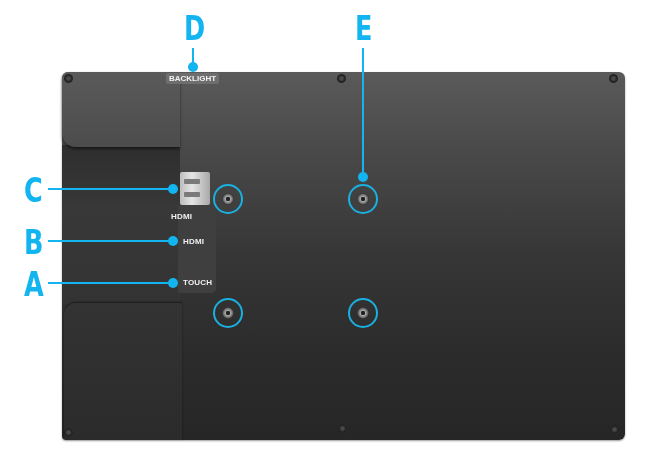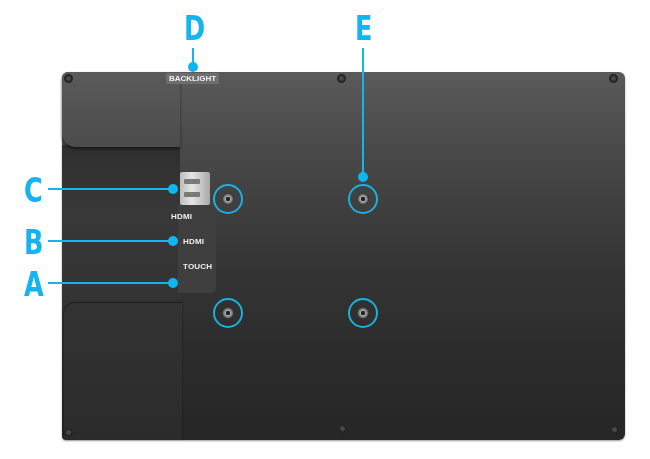--- a/index.html
+++ b/index.html
@@ -39,21 +39,21 @@
 
 <div class="board"></div>
 <div class="recess"></div>
 <div class="upper-lip"></div>
 <div class="lower-lip"></div>
 
 <div class="port-panel"></div>
 <div class="hdmi"></div>
 <span class="port-label" style="left:171px;top:212px;">HDMI</span>
 <span class="port-label" style="left:183px;top:237px;">HDMI</span>
-<span class="port-label" style="left:183px;top:262px;">TOUCH</span>
+<span class="port-label" style="left:183px;top:278px;">TOUCH</span>
 <span class="backlight">BACKLIGHT</span>
 
 <div class="screw" style="left:64px;top:74px;"></div>
 <div class="screw" style="left:337px;top:74px;"></div>
 <div class="screw" style="left:609px;top:74px;"></div>
 <div class="screw" style="left:64px;top:428px;"></div>
 <div class="screw" style="left:338px;top:424px;"></div>
 <div class="screw" style="left:610px;top:425px;"></div>
 
 <div class="standoff" style="left:222px;top:193px;"></div>

